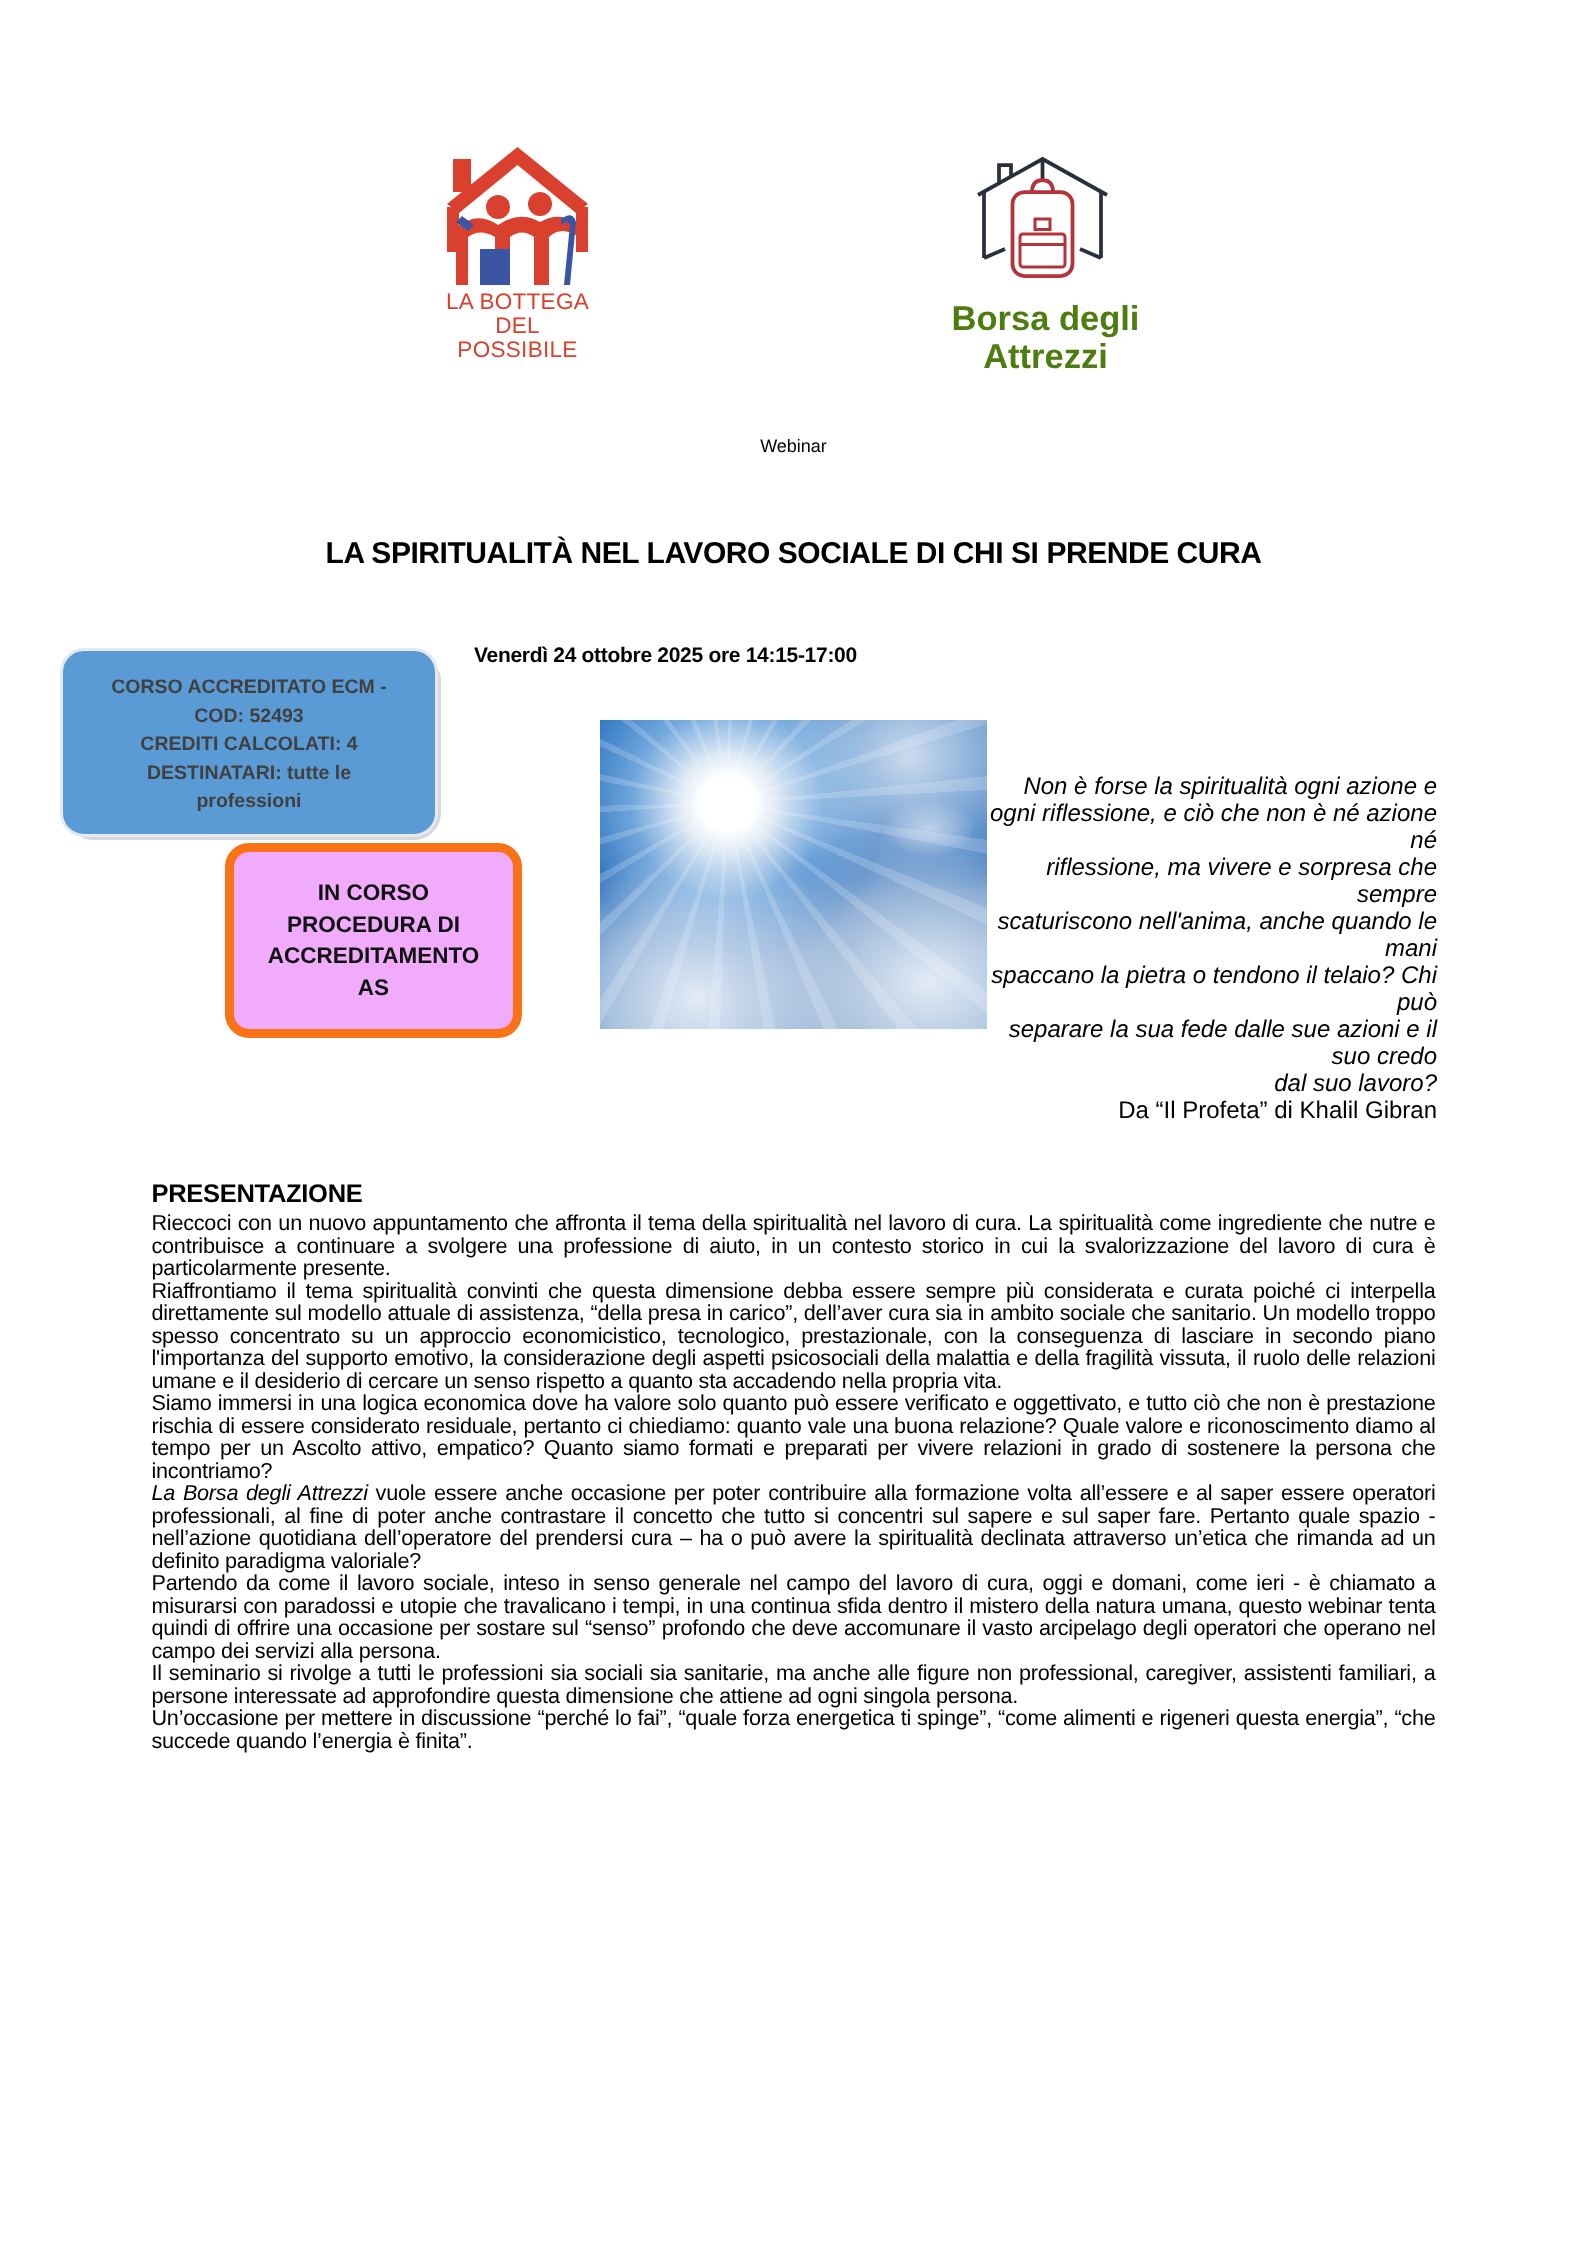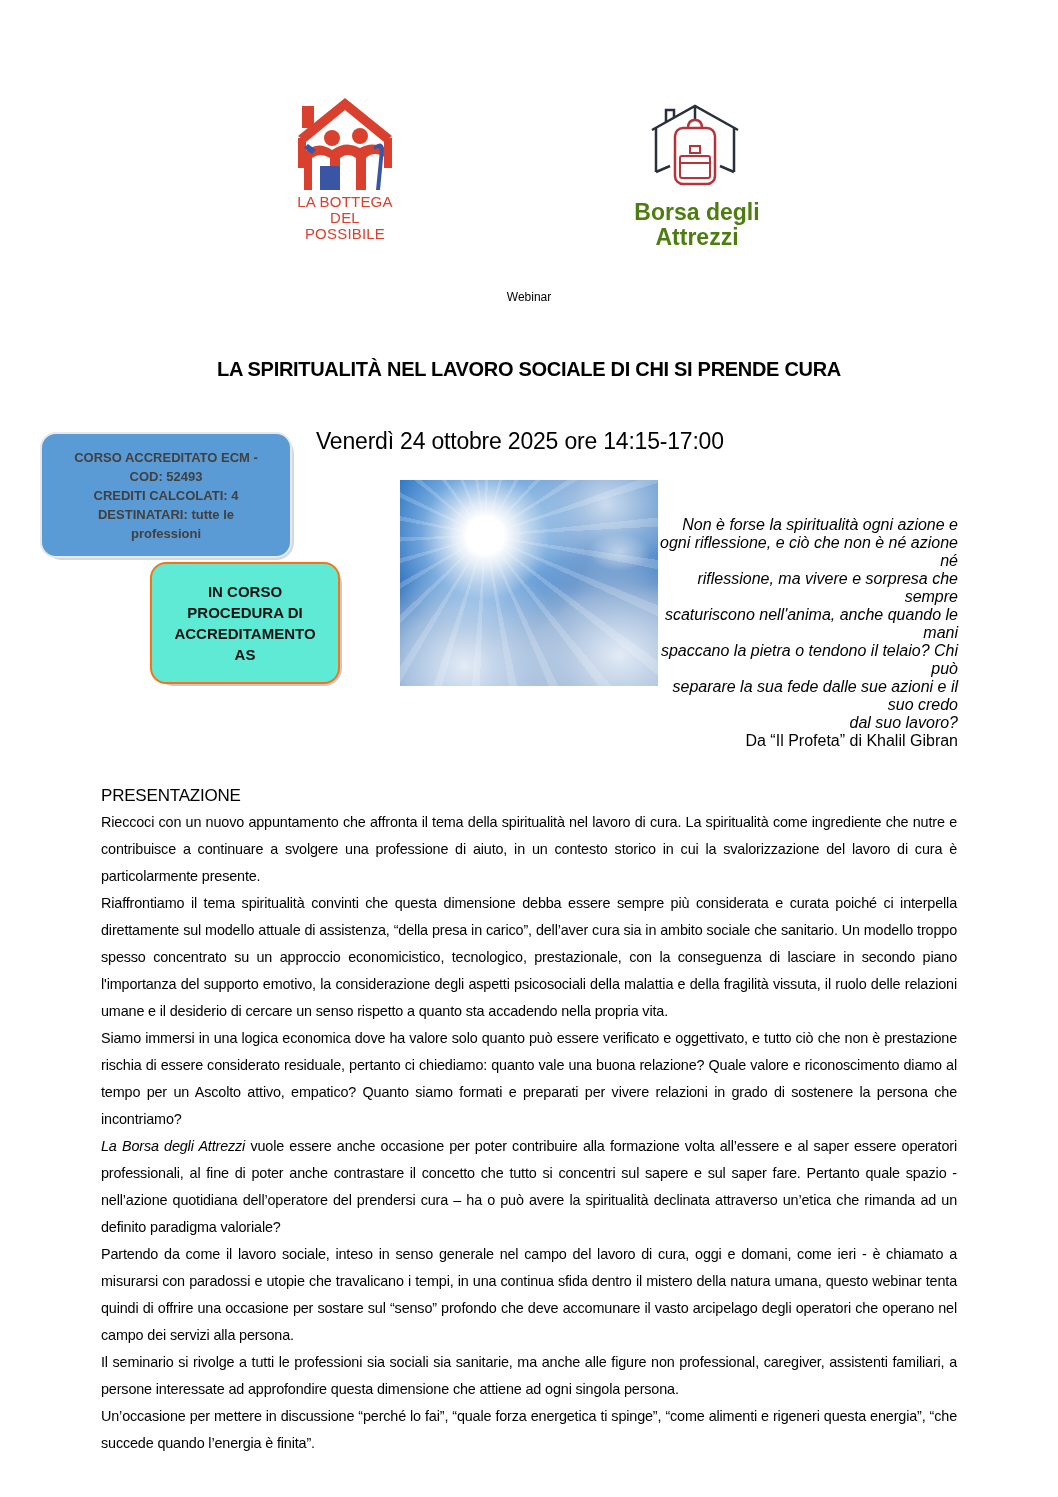--- a/index.html
+++ b/index.html
@@ -10,51 +10,51 @@
   
   #logo-bottega { left: 290px; top: 96px; width: 110px; height: 148px; }
   #logo-bottega .txt { position: absolute; left: 0; width: 110px; text-align: center;
         color: #d9412e; font-size: 15px; line-height: 16px; letter-spacing: 0.2px; }
   #logo-borsa { left: 612px; top: 100px; width: 170px; height: 150px; }
   #logo-borsa .txt { position: absolute; left: 0; width: 170px; text-align: center;
         color: #4d7c0f; font-weight: bold; font-size: 23px; line-height: 25px; }
 
   .webinar { left: 0; width: 1058px; top: 290px; text-align: center; font-size: 12px; }
   .title { left: 0; width: 1058px; top: 342px; text-align: center; font-size: 20px; font-weight: bold; letter-spacing: -0.3px; margin-top: 16px; }
-  .date { left: 316px; top: 428px; font-size: 23px; font-weight: normal; letter-spacing: -0.2px; }
+  .date { left: 316px; top: 428px; font-size: 14px; font-weight: bold; letter-spacing: -0.2px; }
 
   
   .box { position: absolute; border-radius: 16px; text-align: center; font-weight: bold; display: flex; align-items: center; justify-content: center; }
   .box-shadow { position: absolute; border-radius: 18px; background: #c9c9c9; }
   #ecm-box-shadow { left: 44px; top: 436px; width: 250px; height: 124px; background: #d4d8dc; }
   #ecm-box { left: 40px; top: 432px; width: 248px; height: 122px; background: #5b9bd5;
              border: 2px solid #e5e9ee; font-size: 13px; line-height: 19px; color: #404040; }
   #as-box-shadow { left: 156px; top: 566px; width: 186px; height: 120px; background: #c9c9c9; }
-  #as-box { left: 150px; top: 562px; width: 186px; height: 118px; background: #5eead4;
-            border: 2px solid #f97316; font-size: 15px; line-height: 21px; color: #111; }
+  #as-box { left: 150px; top: 562px; width: 186px; height: 118px; background: #f0abfc;
+            border: 6px solid #f97316; font-size: 15px; line-height: 21px; color: #111; }
 
   
   #sky { left: 400px; top: 480px; width: 258px; height: 206px; overflow: hidden;
          background:
            radial-gradient(circle at 33% 27%, #ffffff 0%, #ffffff 8%, rgba(255,255,255,0.85) 14%, rgba(180,215,245,0.5) 28%, rgba(40,110,190,0) 45%),
            radial-gradient(ellipse at 25% 90%, rgba(235,240,248,0.95) 0%, rgba(200,215,235,0.7) 22%, rgba(0,0,0,0) 40%),
            radial-gradient(ellipse at 85% 85%, rgba(235,240,248,0.95) 0%, rgba(190,205,225,0.7) 25%, rgba(0,0,0,0) 42%),
            radial-gradient(ellipse at 80% 12%, rgba(220,230,242,0.9) 0%, rgba(170,195,225,0.6) 20%, rgba(0,0,0,0) 35%),
            radial-gradient(ellipse at 85% 35%, rgba(235,240,250,0.9) 0%, rgba(0,0,0,0) 10%),
            linear-gradient(180deg, #2f78c4 0%, #2a6fbe 50%, #5a8fc4 100%); }
   #sky .rays { position: absolute; left: 0; top: 0; width: 100%; height: 100%;
          background: repeating-conic-gradient(from 0deg at 33% 27%, rgba(255,255,255,0.18) 0deg 3deg, rgba(255,255,255,0) 3deg 14deg); }
 
   
   .quote { left: 660px; top: 516px; width: 298px; text-align: right; font-size: 16px; line-height: 18px; }
   .quote .q { font-style: italic; }
 
   
-  .section-head { left: 101px; top: 786px; font-size: 17px; font-weight: normal; letter-spacing: -0.2px; text-align: right; }
-  .body { left: 101px; top: 809px; width: 856px; font-size: 14.4px; line-height: 27px; text-align: justify; letter-spacing: -0.15px; }
+  .section-head { left: 101px; top: 786px; font-size: 17px; font-weight: bold; letter-spacing: -0.2px; text-align: right; }
+  .body { left: 101px; top: 809px; width: 856px; font-size: 14.4px; line-height: 15px; text-align: justify; letter-spacing: -0.15px; }
   .body p { margin: 0; }
 </style>
 </head>
 <body>
 
 <div id="logo-bottega" class="abs">
   <svg width="110" height="96" viewBox="0 0 110 96" style="position:absolute;left:0;top:0">
 
     <polygon points="8,40 55,2 102,40 94,46 55,14 16,46" fill="#d9412e"></polygon>
     <rect x="12" y="10" width="12" height="22" fill="#d9412e"></rect>

